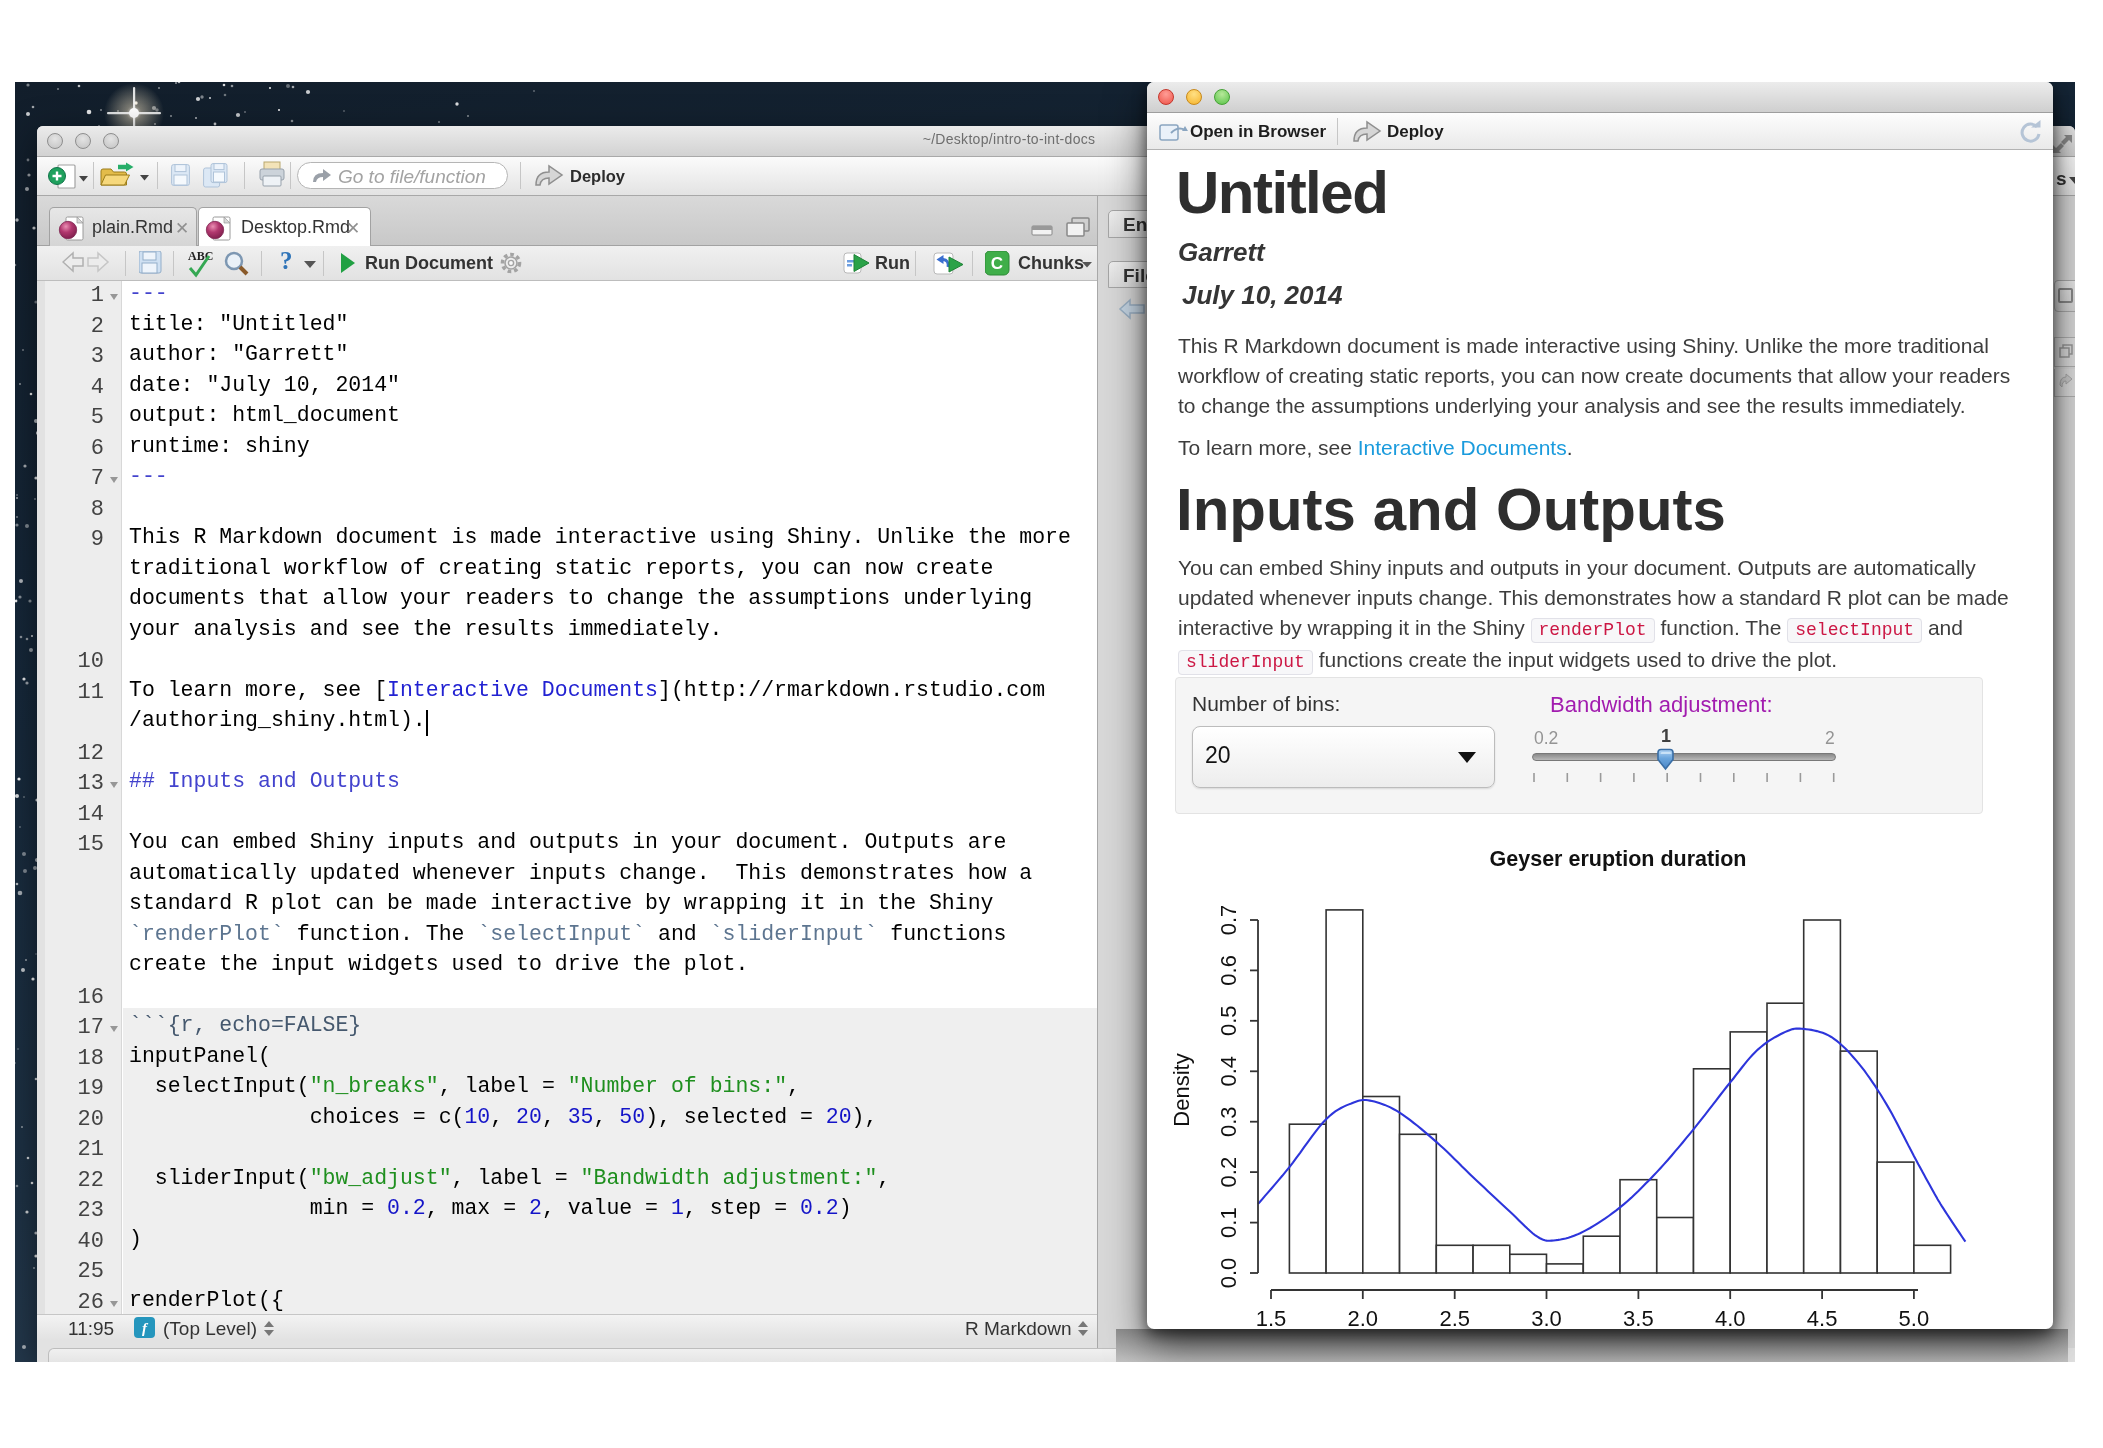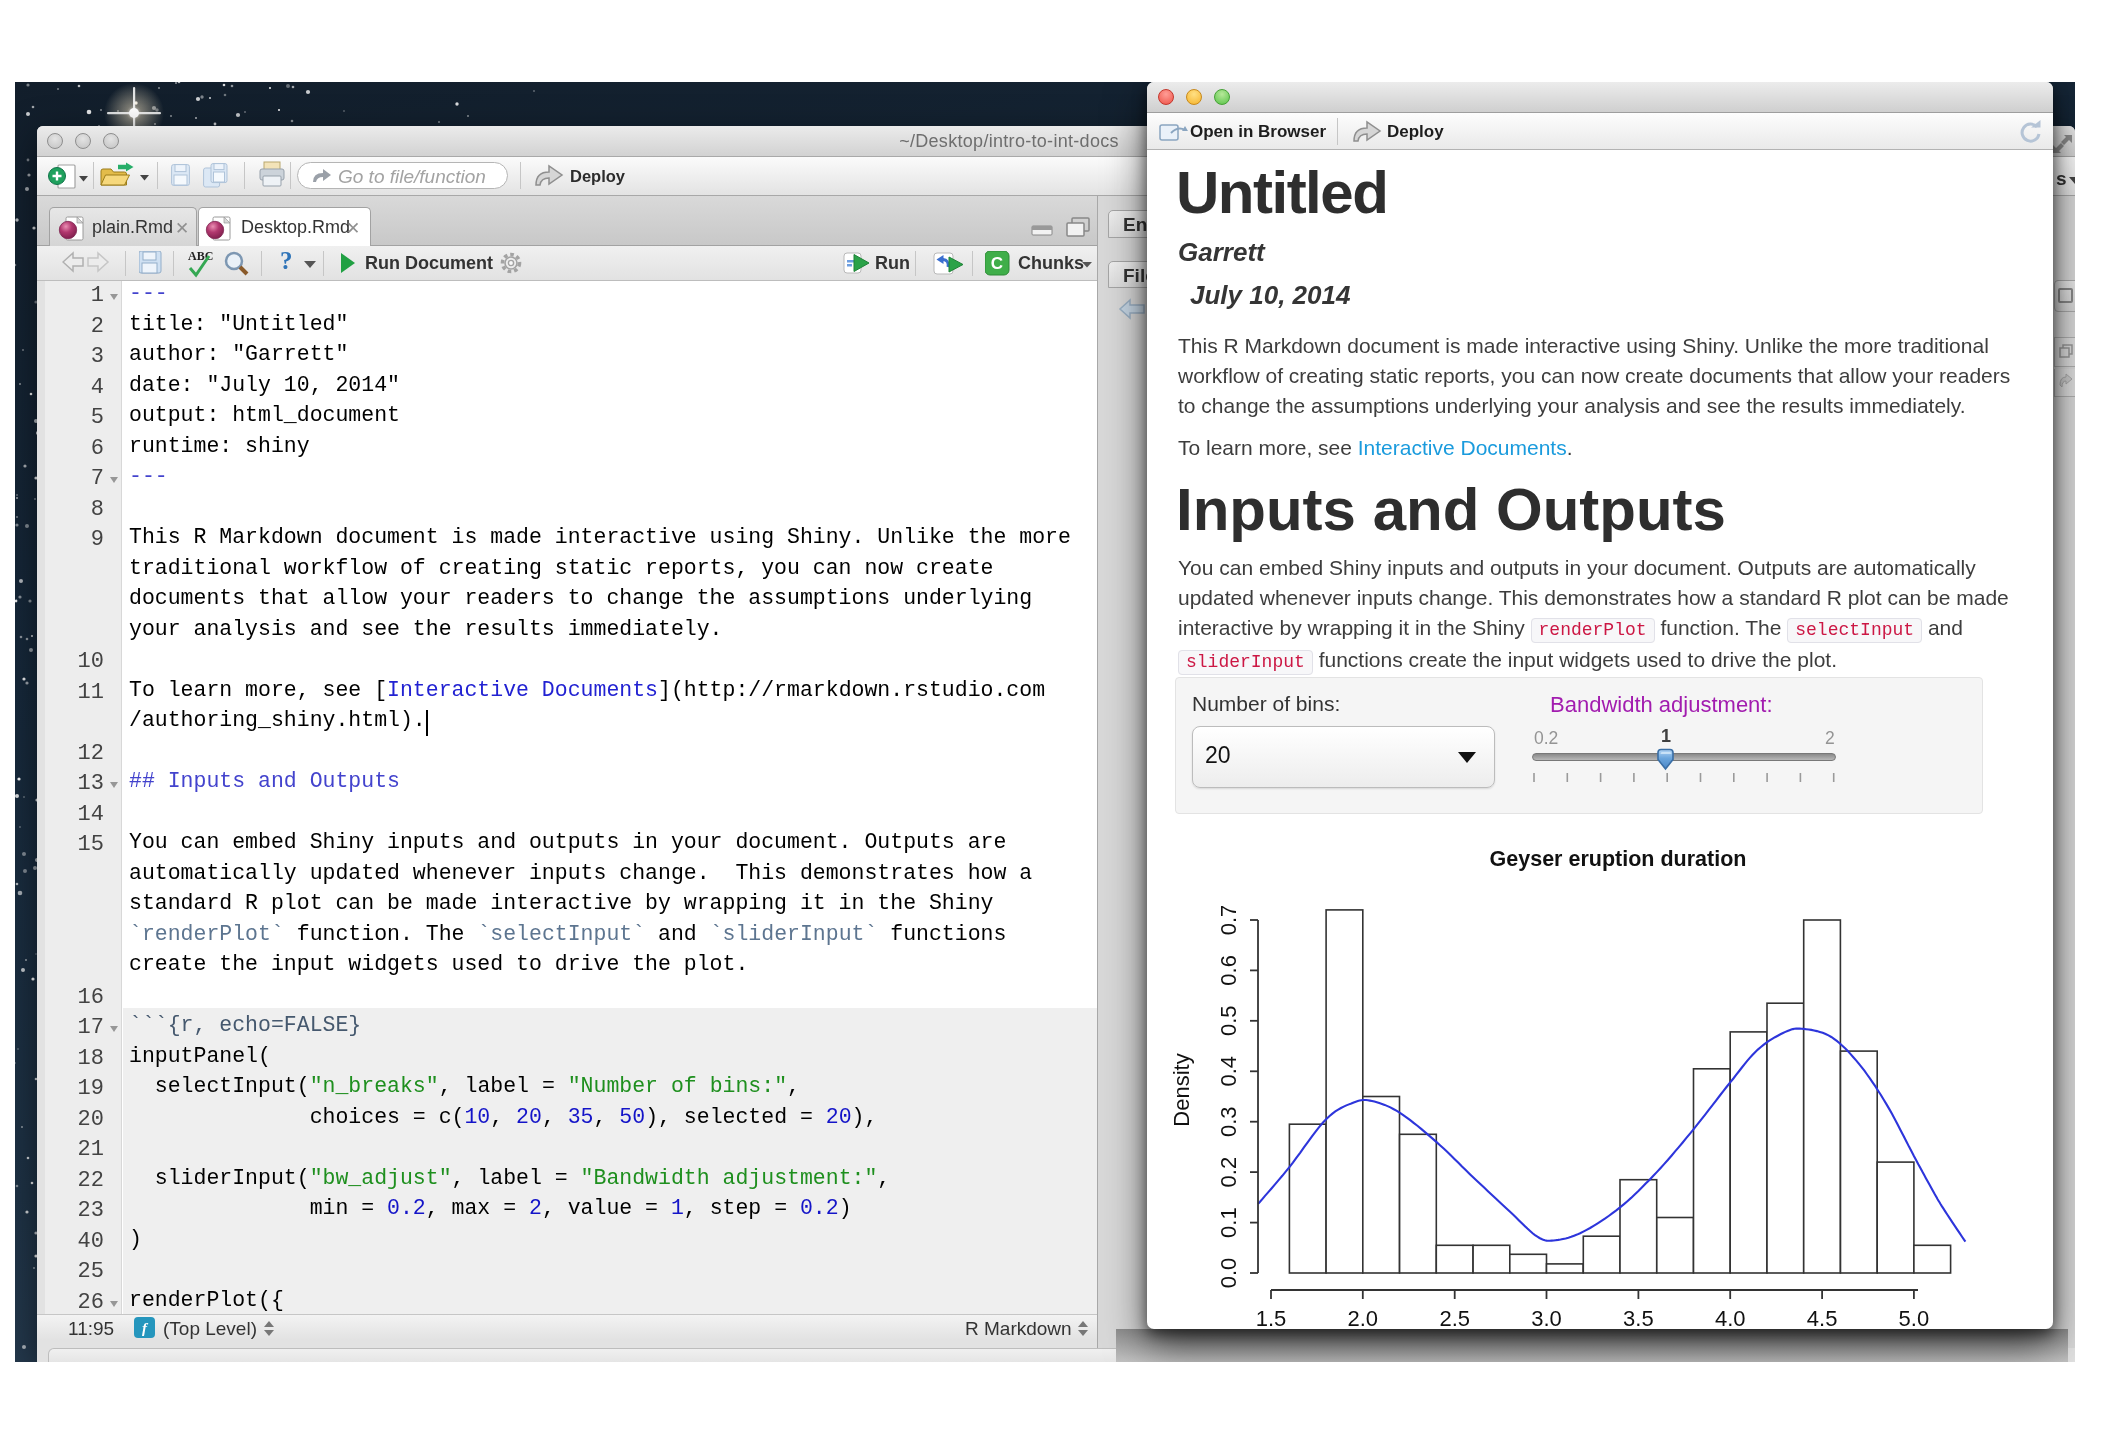--- a/index.html
+++ b/index.html
@@ -2,21 +2,21 @@
 <html><head><meta charset="utf-8"><style>
 *{margin:0;padding:0;box-sizing:border-box;}
 html,body{width:2103px;height:1448px;background:#fff;overflow:hidden;}
 body{position:relative;font-family:"Liberation Sans",sans-serif;}
 .abs{position:absolute;}
 #desktop{left:15px;top:82px;width:2060px;height:1280px;background:linear-gradient(168deg,#121e2b 0%,#16283a 35%,#1e3245 65%,#2a3f54 85%,#33495e 100%);}
 #rsw{left:37px;top:126px;width:2038px;height:1236px;border-radius:6px 6px 0 0;background:#e2e2e2;box-shadow:0 10px 35px rgba(0,0,0,.5);}
 #rsw .tbar{left:0;top:0;width:100%;height:31px;border-radius:6px 6px 0 0;background:linear-gradient(#ebebeb,#d2d2d2);border-bottom:1px solid #a9a9a9;}
 .tl{width:16px;height:16px;border-radius:50%;top:7px;}
 .tlg{background:radial-gradient(circle at 50% 35%,#e4e4e4,#c2c2c2);border:1.5px solid #8e8e8e;}
-#rsw .title{top:5px;left:672px;width:600px;text-align:center;font-size:18px;color:#6e6e6e;letter-spacing:.3px;}
+#rsw .title{top:5px;left:672px;width:600px;text-align:center;font-size:14px;color:#6e6e6e;letter-spacing:.3px;}
 #rsw .mtb{left:0;top:31px;width:100%;height:39px;background:linear-gradient(#fbfbfb,#e3e3e3);border-bottom:1px solid #a8a8a8;}
 .sep{width:1px;background:#c6c6c6;}
 #gobox{left:260px;top:5px;width:211px;height:27px;background:#fff;border:1px solid #b5b5b5;border-radius:14px;}
 #gobox span{color:#a3a3a3;font-size:19px;position:absolute;left:40px;top:3px;font-style:italic;}
 .tbtxt{font-size:16.5px;color:#2c2c2c;font-weight:700;}
 #tabstrip{left:0;top:70px;width:1060px;height:50px;background:linear-gradient(#d9d9d9,#c8c8c8);border-bottom:1px solid #a2a2a2;}
 .tab{top:81px;height:40px;border:1px solid #a2a2a2;border-bottom:none;border-radius:5px 5px 0 0;}
 .tab.inact{background:linear-gradient(#e7e7e7,#d4d4d4);}
 .tab.act{background:#fff;}
 .tname{font-size:18px;color:#333;}
@@ -647,21 +647,21 @@
     <div class="t abs" style="left:240px;top:9px">Deploy</div>
     <svg class="abs" style="left:869px;top:7px" width="28" height="26">
         <path d="M21 7 A8.5 8.5 0 1 0 23 14" fill="none" stroke="#b5c4d6" stroke-width="3"></path>
         <path d="M15 7.5 l9.5 0 0 -7.5z" fill="#b5c4d6"></path>
       </svg>
   </div>
 
   <div id="doc" class="abs">
     <div class="abs" style="left:-2px;top:8px;font-size:60px;font-weight:700;color:#2e2e2e;letter-spacing:-1.5px">Untitled</div>
     <div class="abs" style="left:0;top:87px;font-size:26px;font-weight:700;font-style:italic;color:#353535">Garrett</div>
-    <div class="abs" style="left:12px;top:130px;font-size:26px;font-weight:700;font-style:italic;color:#353535">July 10, 2014</div>
+    <div class="abs" style="left:4px;top:130px;font-size:26px;font-weight:700;font-style:italic;color:#353535">July 10, 2014</div>
     <div class="p abs" style="left:0;top:181px;width:844px">This R Markdown document is made interactive using Shiny. Unlike the more traditional<br>workflow of creating static reports, you can now create documents that allow your readers<br>to change the assumptions underlying your analysis and see the results immediately.</div>
     <div class="p abs" style="left:0;top:283px">To learn more, see <span style="color:#1a9bdd">Interactive Documents</span>.</div>
     <div class="abs" style="left:-2px;top:325px;font-size:60px;font-weight:700;color:#2e2e2e">Inputs and Outputs</div>
     <div class="p abs" style="left:0;top:403px;width:844px;line-height:30px">You can embed Shiny inputs and outputs in your document. Outputs are automatically<br>updated whenever inputs change. This demonstrates how a standard R plot can be made<br>interactive by wrapping it in the Shiny <span class="chip">renderPlot</span> function. The <span class="chip">selectInput</span> and<br><span class="chip">sliderInput</span> functions create the input widgets used to drive the plot.</div>
     <div class="abs" style="left:-3px;top:527px;width:808px;height:137px;background:#f5f5f5;border:1px solid #e3e3e3;border-radius:4px"></div>
     <div class="abs" style="left:14px;top:542px;font-size:21px;color:#333">Number of bins:</div>
     <div class="abs" style="left:14px;top:576px;width:303px;height:62px;background:linear-gradient(#ffffff,#ededed);border:1.5px solid #bcbcbc;border-radius:8px;box-shadow:0 1px 2px rgba(0,0,0,.12)">
       <span style="position:absolute;left:12px;top:15px;font-size:23px;color:#111">20</span>
       <svg style="position:absolute;right:17px;top:24px" width="20" height="14">
           <path d="M1 1l9 11L19 1z" fill="#111"></path>

